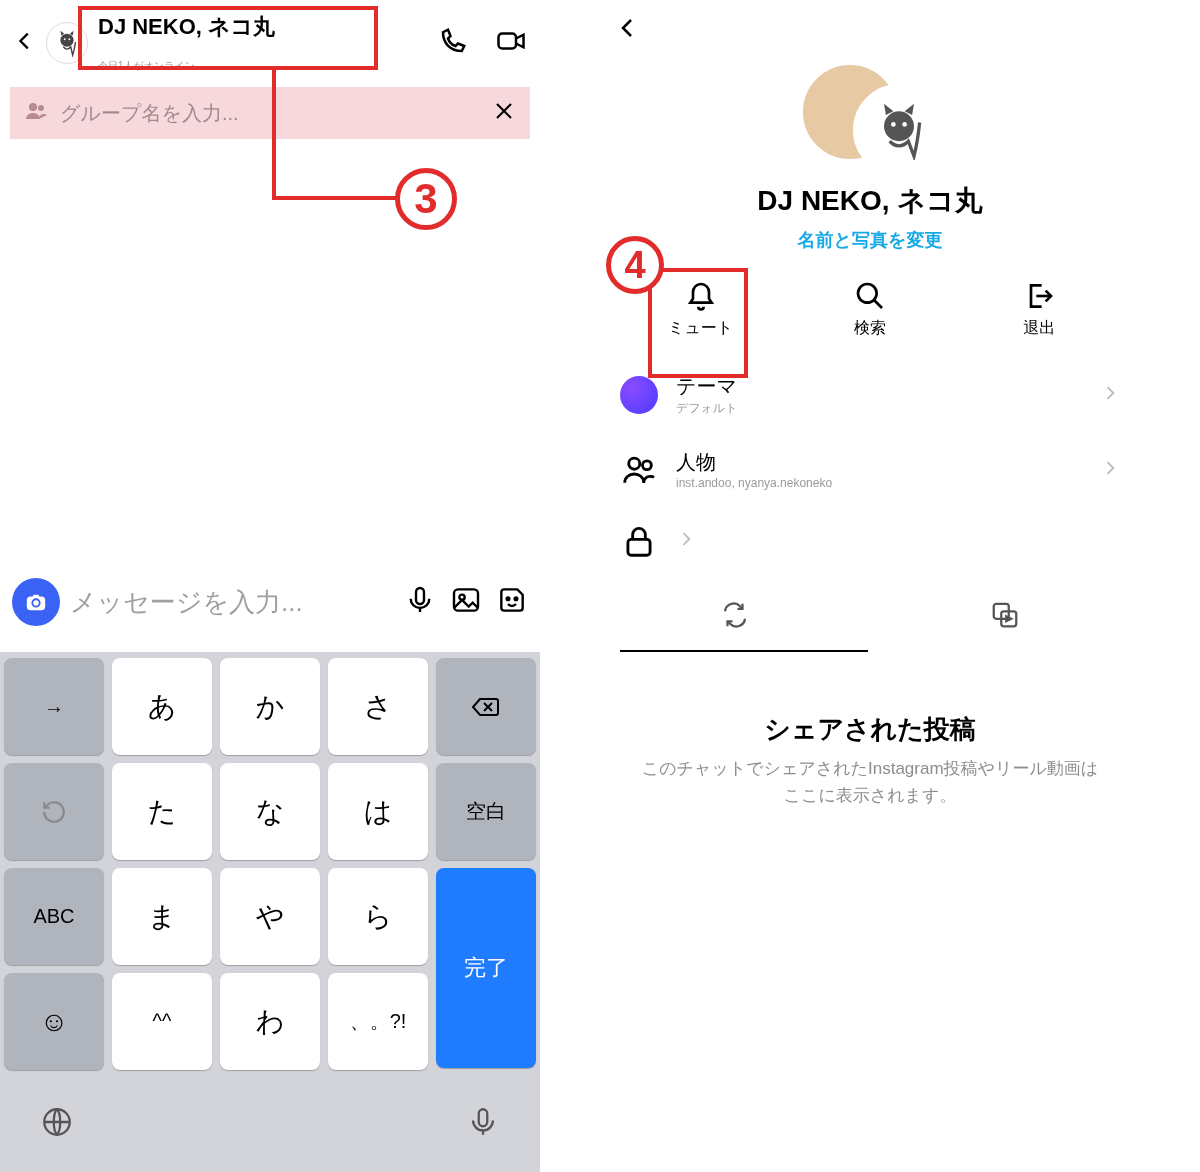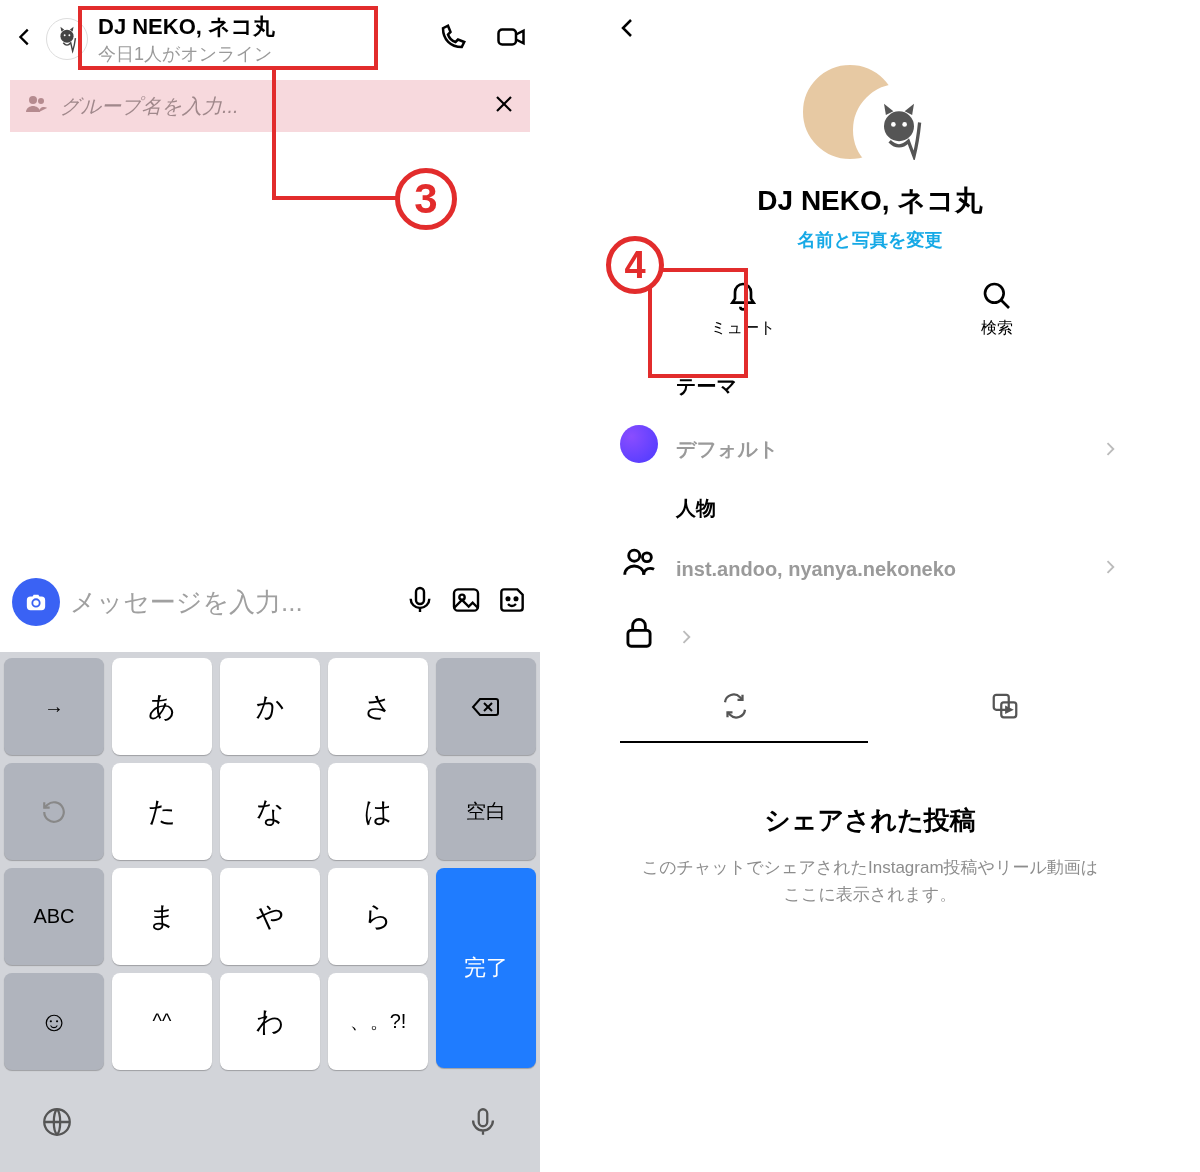--- a/index.html
+++ b/index.html
@@ -8,32 +8,32 @@
   .panel.left { left: 0; }
   .panel.right { right: 60px; }
 
   
   .l-header { display:flex; align-items:center; padding:12px 14px 8px; gap:10px; position:relative;}
   .back-chevron svg { width:22px; height:22px; stroke:#000; stroke-width:2.5; fill:none;}
   .hdr-avatar { width:42px; height:42px; border-radius:50%; background:#fff; border:1px solid #ddd; display:flex; align-items:center; justify-content:center; }
   .hdr-avatar svg { width:30px; height:30px; }
   .hdr-text { flex:1; display:flex; flex-direction:column; }
   .hdr-title { font-size:22px; font-weight:700; color:#000; }
-  .hdr-sub { font-size:18px; color:#9a9a9a; }
+  .hdr-sub { font-size:10px; color:#9a9a9a;margin-top:17px; }
   .call-icons { display:flex; gap:28px; }
   .call-icons svg { width:30px; height:30px; stroke:#000; stroke-width:2; fill:none;}
 
   .header-highlight { position:absolute; top:6px; left:78px; width:300px; height:64px; border:4px solid #e22c2c; z-index:5; }
   .annot-line1 { position:absolute; top:70px; left:272px; width:4px; height:130px; background:#e22c2c; z-index:5;}
   .annot-line2 { position:absolute; top:196px; left:272px; width:130px; height:4px; background:#e22c2c; z-index:5;}
   .annot-badge3 { position:absolute; top:168px; left:395px; width:62px; height:62px; border:5px solid #e22c2c; border-radius:50%; color:#e22c2c; font-size:42px; font-weight:700; display:flex; align-items:center; justify-content:center; z-index:6; background:#fff;}
 
   .group-name-bar { margin:6px 10px 0; background:#f7d9dd; display:flex; align-items:center; padding:12px 14px; gap:12px; }
   .group-name-bar .grp-icon svg { width:24px; height:24px; fill:#b58b8f; }
-  .group-name-bar .grp-ph { flex:1; color:#a0888b; font-size:20px;font-style:italic; }
+  .group-name-bar .grp-ph { flex:1; color:#a0888b; font-size:20px; }
   .group-name-bar .grp-x svg { width:24px; height:24px; stroke:#000; stroke-width:2.2; fill:none;}
 
   .msg-input-row { position:absolute; bottom:536px; left:0; right:0; padding:10px 12px; display:flex; align-items:center; gap:10px; background:#fff;}
   .cam-btn { width:48px; height:48px; border-radius:50%; background:#3a62f4; display:flex; align-items:center; justify-content:center;}
   .cam-btn svg { width:22px; height:22px; stroke:#fff; stroke-width:2; fill:#fff;}
   .msg-ph { flex:1; color:#a0a0a0; font-size:26px; }
   .input-icons { display:flex; gap:14px; }
   .input-icons svg { width:32px; height:32px; stroke:#000; stroke-width:1.8; fill:none;}
 
   
@@ -62,35 +62,35 @@
 
   .action-row { display:flex; justify-content:space-around; margin:28px 16px 12px; position:relative;}
   .action { width:110px; display:flex; flex-direction:column; align-items:center; gap:6px;}
   .action svg { width:32px; height:32px; stroke:#000; stroke-width:2; fill:none;}
   .action span { font-size:16px; }
 
   .annot-badge4 { position:absolute; top:-44px; left:-10px; width:58px; height:58px; border:5px solid #e22c2c; border-radius:50%; color:#e22c2c; font-size:38px; font-weight:700; display:flex; align-items:center; justify-content:center; background:#fff; z-index:6;}
   .action-highlight { position:absolute; top:-12px; left:32px; width:100px; height:110px; border:4px solid #e22c2c; z-index:5;}
 
   .settings-list { margin:18px 0 0;}
-  .set-row { display:flex; align-items:flex-end; padding:16px 20px; gap:18px;font-weight:bold;}
+  .set-row { display:flex; align-items:center; padding:16px 20px; gap:18px;}
   .set-icon { width:38px; height:38px; display:flex; align-items:center; justify-content:center;}
   .theme-dot { width:38px; height:38px; border-radius:50%; background:radial-gradient(circle at 30% 30%,#8a4dff,#4b3aff);}
   .set-text { flex:1; display:flex; flex-direction:column;}
   .set-title { font-size:20px;}
-  .set-sub { font-size:20px; color:#9a9a9a;margin-top:36px;}
+  .set-sub { font-size:12px; color:#9a9a9a;}
   .set-chev svg { width:20px; height:20px; stroke:#bbb; stroke-width:2.2; fill:none;}
 
   .tab-row { display:flex; justify-content:space-around; padding:8px 0 10px; margin:6px 0 0;}
   .tab-row .tab { width:50%; display:flex; justify-content:center; padding:10px 0;}
   .tab-row svg { width:30px; height:30px; stroke:#555; stroke-width:1.8; fill:none;}
   .tab-underline { height:2px; background:#000; margin:0 20px 0 20px; width:46%;}
 
   .shared-title { text-align:center; font-size:26px; font-weight:700; margin-top:60px;}
-  .shared-desc { text-align:center; font-size:17px; color:#8d8d8d; margin:16px 40px 0; line-height:1.6;}
+  .shared-desc { text-align:center; font-size:17px; color:#8d8d8d; margin:8px 40px 0; line-height:1.6;}
 </style>
 </head>
 <body>
 
 <div class="panel left">
 
   <div class="l-header">
     <div class="back-chevron">
       <svg viewBox="0 0 24 24">
           <polyline points="15 4 7 12 15 20"></polyline>
@@ -258,20 +258,28 @@
         </svg>
       <span>ミュート</span>
     </div>
     <div class="action">
       <svg viewBox="0 0 24 24">
           <circle cx="10" cy="10" r="7"></circle>
           <line x1="15" y1="15" x2="21" y2="21"></line>
         </svg>
       <span>検索</span>
     </div>
+    <div class="action">
+      <svg viewBox="0 0 24 24">
+          <path d="M14 4h-8v16h8"></path>
+          <path d="M10 12h11"></path>
+          <polyline points="17 8 21 12 17 16"></polyline>
+        </svg>
+      <span>退出</span>
+    </div>
   </div>
 
   <div class="settings-list">
     <div class="set-row">
       <div class="set-icon">
           <div class="theme-dot"></div>
         </div>
       <div class="set-text">
         <div class="set-title">テーマ</div>
         <div class="set-sub">デフォルト</div>

